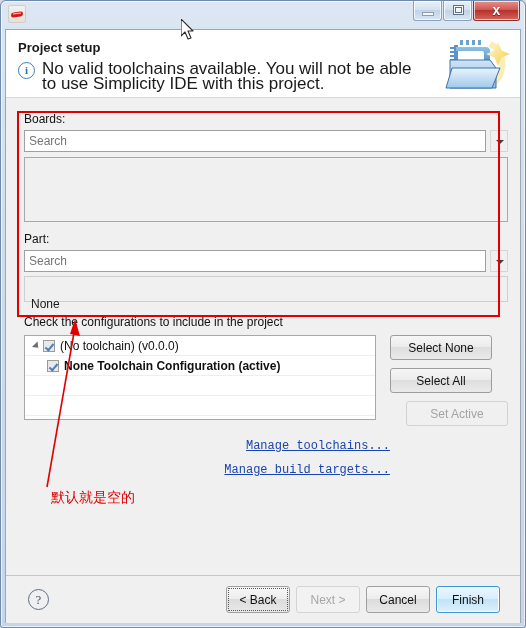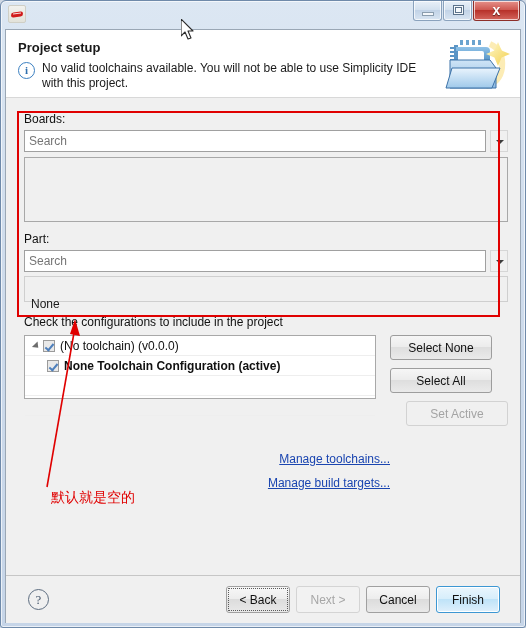--- a/index.html
+++ b/index.html
@@ -164,21 +164,21 @@
     font-weight: bold;
     font-family: "Liberation Serif", serif;
     display: flex;
     align-items: center;
     justify-content: center;
     flex: none;
     margin-top: 1px;
     line-height: 1;
   }
   .wiz-msg {
-    font-size: 12px;
+    font-size: 17px;
     color: #1a1a1a;
     margin-left: 7px;
     line-height: 15px;
     max-width: 385px;
   }
   .wiz-banner {
     position: absolute;
     right: 8px; top: 4px;
     width: 72px; height: 60px;
   }
@@ -251,21 +251,21 @@
     color: #111;
     margin: 13px 0 6px 6px;
   }
 
   .cfg-row {
     display: flex;
     margin-left: 6px;
   }
   .tree {
     width: 360px;
-    height: 64px;
+    height: 85px;
     background: #ffffff;
     border: 1px solid #a8a8a8;
     box-sizing: border-box;
   }
   .tree-row {
     height: 20px;
     display: flex;
     align-items: center;
     border-bottom: 1px solid #eeeeee;
     font-size: 12px;
@@ -329,23 +329,24 @@
     line-height: 1;
   }
   .btn.disabled {
     color: #a4a4a4;
     background: #f0f0f0;
     border-color: #d2d2d2;
     margin-left: 16px;
   }
 
   .links {
-    margin-top: 26px;
+    margin-top: 13px;
     text-align: right;
     padding-right: 118px;
+    font-family: Liberation Mono, monospace;
   }
   .link {
     display: block;
     font-size: 12px;
     color: #1a45b0;
     text-decoration: underline;
     margin-bottom: 10px;
   }
 
   

